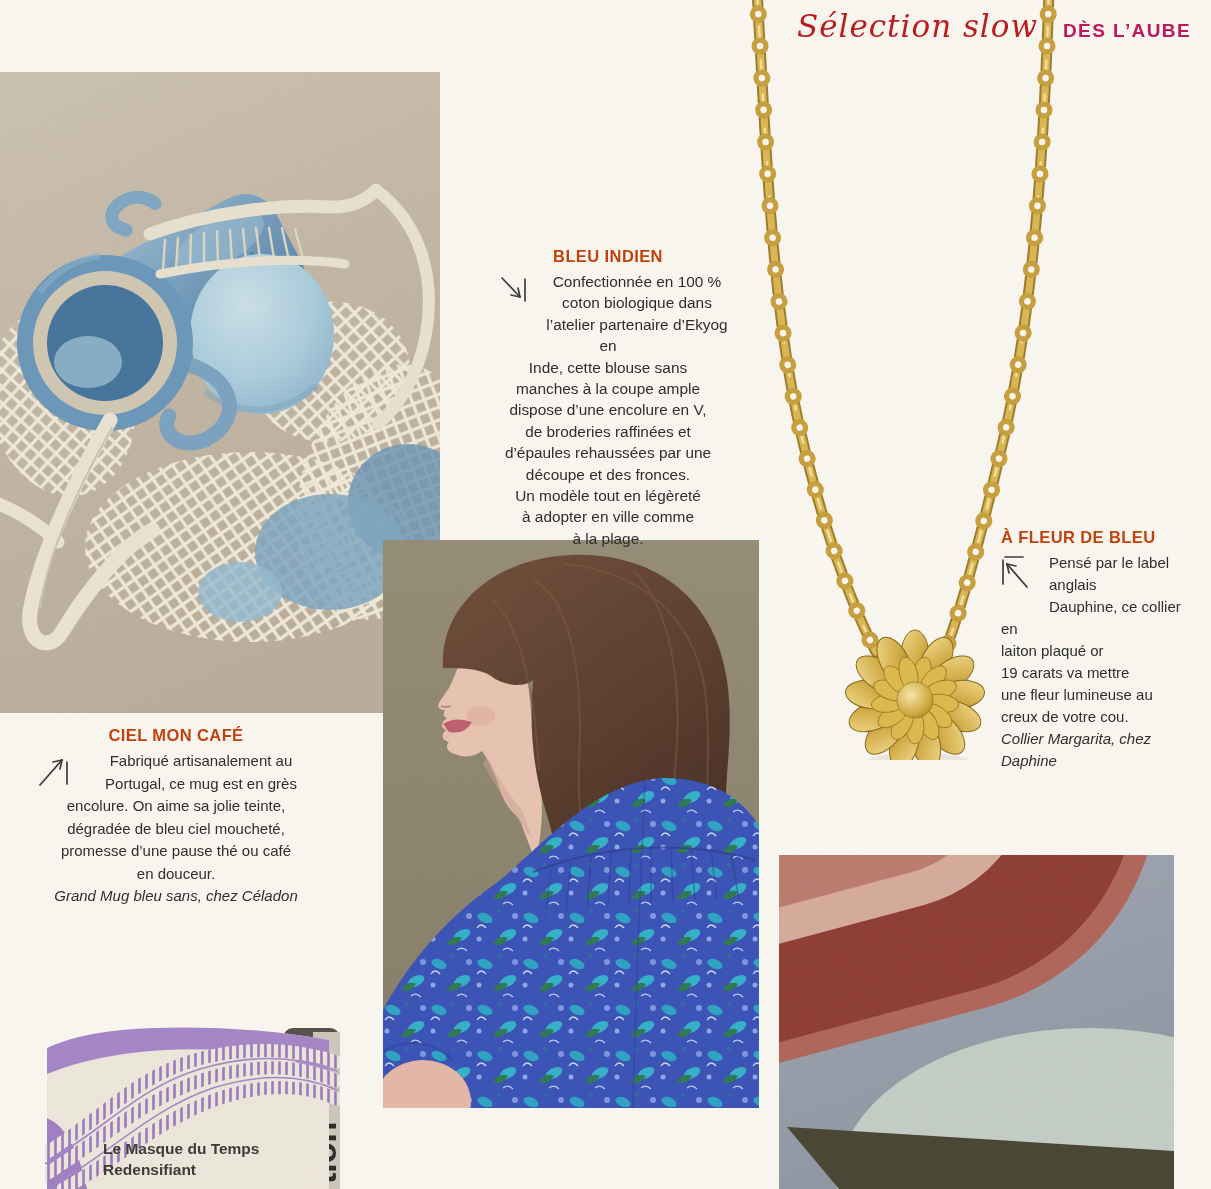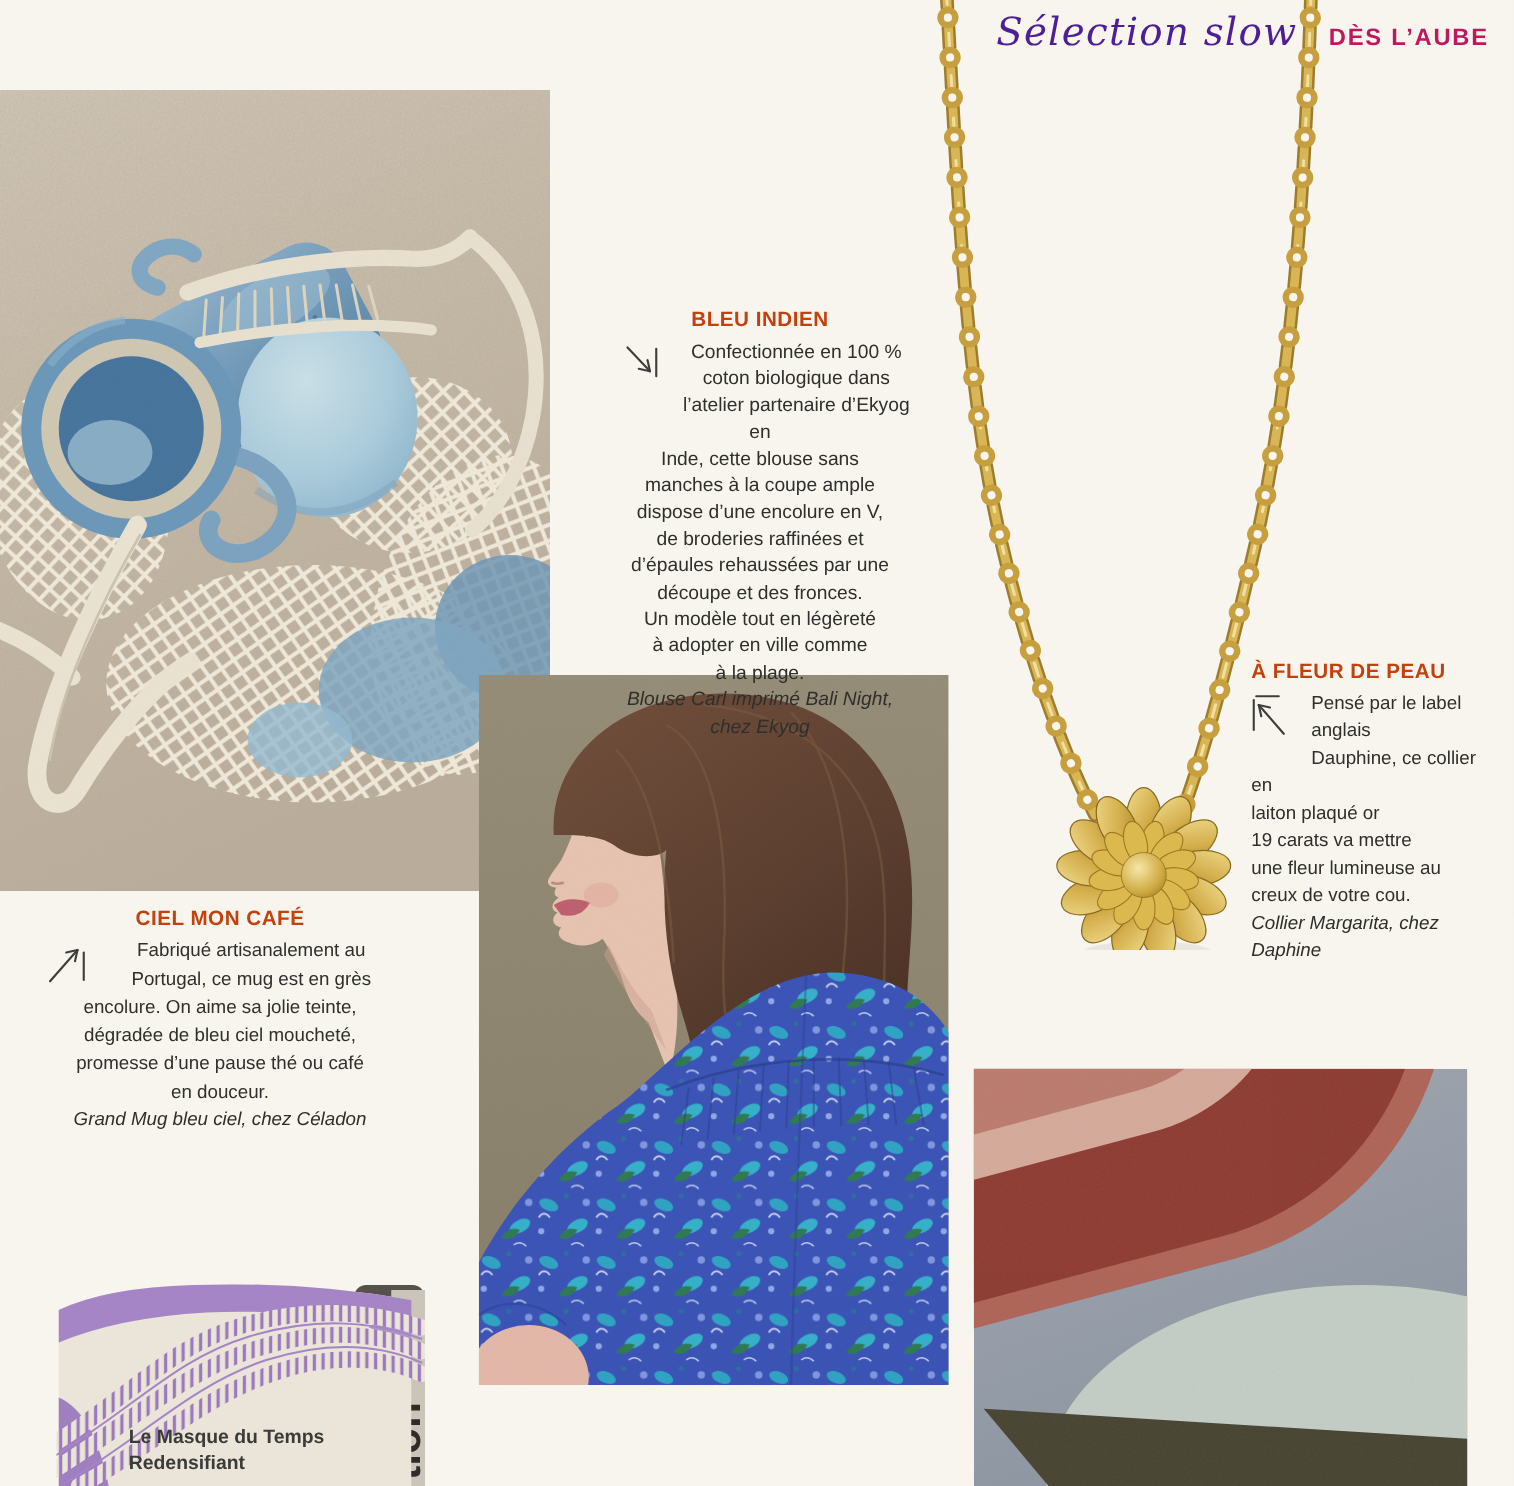--- a/index.html
+++ b/index.html
@@ -3,21 +3,21 @@
 <meta charset="utf-8">
 <style>
   html,body{margin:0;padding:0;}
   body{background:#e9e7e0;font-family:"Liberation Sans",sans-serif;}
   #page{position:relative;width:1211px;height:1189px;background:#f8f6ef;overflow:hidden;margin:0 auto;}
   .photo{position:absolute;overflow:hidden;}
   .photo svg{display:block;}
 
   
   .hdr-script{position:absolute;top:8px;right:173px;font-family:"DejaVu Serif",serif;font-style:italic;
-    font-size:31px;color:#4c1d95;letter-spacing:1px;white-space:nowrap;z-index:6;}
+    font-size:31px;color:#b91c1c;letter-spacing:1px;white-space:nowrap;z-index:6;}
   .hdr-title{position:absolute;top:20px;left:1063px;font-size:19px;font-weight:bold;color:#be185d;
     letter-spacing:1.4px;white-space:nowrap;z-index:6;}
 
   
   .article{position:absolute;color:#2e2d2b;z-index:5;}
   .article .title{font-weight:bold;font-size:16.5px;letter-spacing:.4px;color:#c2410c;margin:0 0 5px 0;}
   .article .body{font-size:15.4px;line-height:21.4px;white-space:pre-line;margin:0;}
   .article .credit{font-size:15.4px;line-height:21.4px;font-style:italic;white-space:pre-line;margin:0;}
   .art-bleu{left:486px;top:247px;width:244px;text-align:center;}
   .art-fleur{left:1001px;top:528px;width:182px;text-align:left;}
@@ -358,26 +358,24 @@
 l’atelier partenaire d’Ekyog en
 Inde, cette blouse sans
 manches à la coupe ample
 dispose d’une encolure en V,
 de broderies raffinées et
 d’épaules rehaussées par une
 découpe et des fronces.
 Un modèle tout en légèreté
 à adopter en ville comme
 à la plage.</p>
-    <p class="credit">Blouse Carl imprimé Bali Night,
-chez Ekyog</p>
   </div>
 
   <div class="article art-fleur">
-    <div class="title">À FLEUR DE PEAU</div>
+    <div class="title">À FLEUR DE BLEU</div>
     <div class="icon-float">
       <svg width="40" height="42" viewBox="0 0 40 42">
         <g stroke="#3c3c3a" stroke-width="1.7" fill="none" stroke-linecap="round">
           <path d="M26,33 L6,10"></path>
             <path d="M6,10 L8,19"></path>
             <path d="M6,10 L15,12"></path>
             <path d="M2,6 L2,30"></path>
             <path d="M4,3 L22,3"></path>
         </g>
       </svg>
@@ -404,21 +402,21 @@
             <path d="M31,10 L31,32"></path>
         </g>
       </svg>
     </div>
     <p class="body">Fabriqué artisanalement au
 Portugal, ce mug est en grès
 encolure. On aime sa jolie teinte,
 dégradée de bleu ciel moucheté,
 promesse d’une pause thé ou café
 en douceur.</p>
-    <p class="credit">Grand Mug bleu ciel, chez Céladon</p>
+    <p class="credit">Grand Mug bleu sans, chez Céladon</p>
   </div>
 
   <svg class="grain" width="1211" height="1189">
     <filter id="paperNoise" x="0" y="0" width="100%" height="100%">
       <feTurbulence type="fractalNoise" baseFrequency="0.7" numOctaves="2" stitchTiles="stitch"></feTurbulence>
       <feColorMatrix type="matrix" values="0 0 0 0 0.5  0 0 0 0 0.47  0 0 0 0 0.42  0 0 0 0.05 0"></feColorMatrix>
     </filter>
     <rect width="1211" height="1189" filter="url(#paperNoise)"></rect>
   </svg>
 

